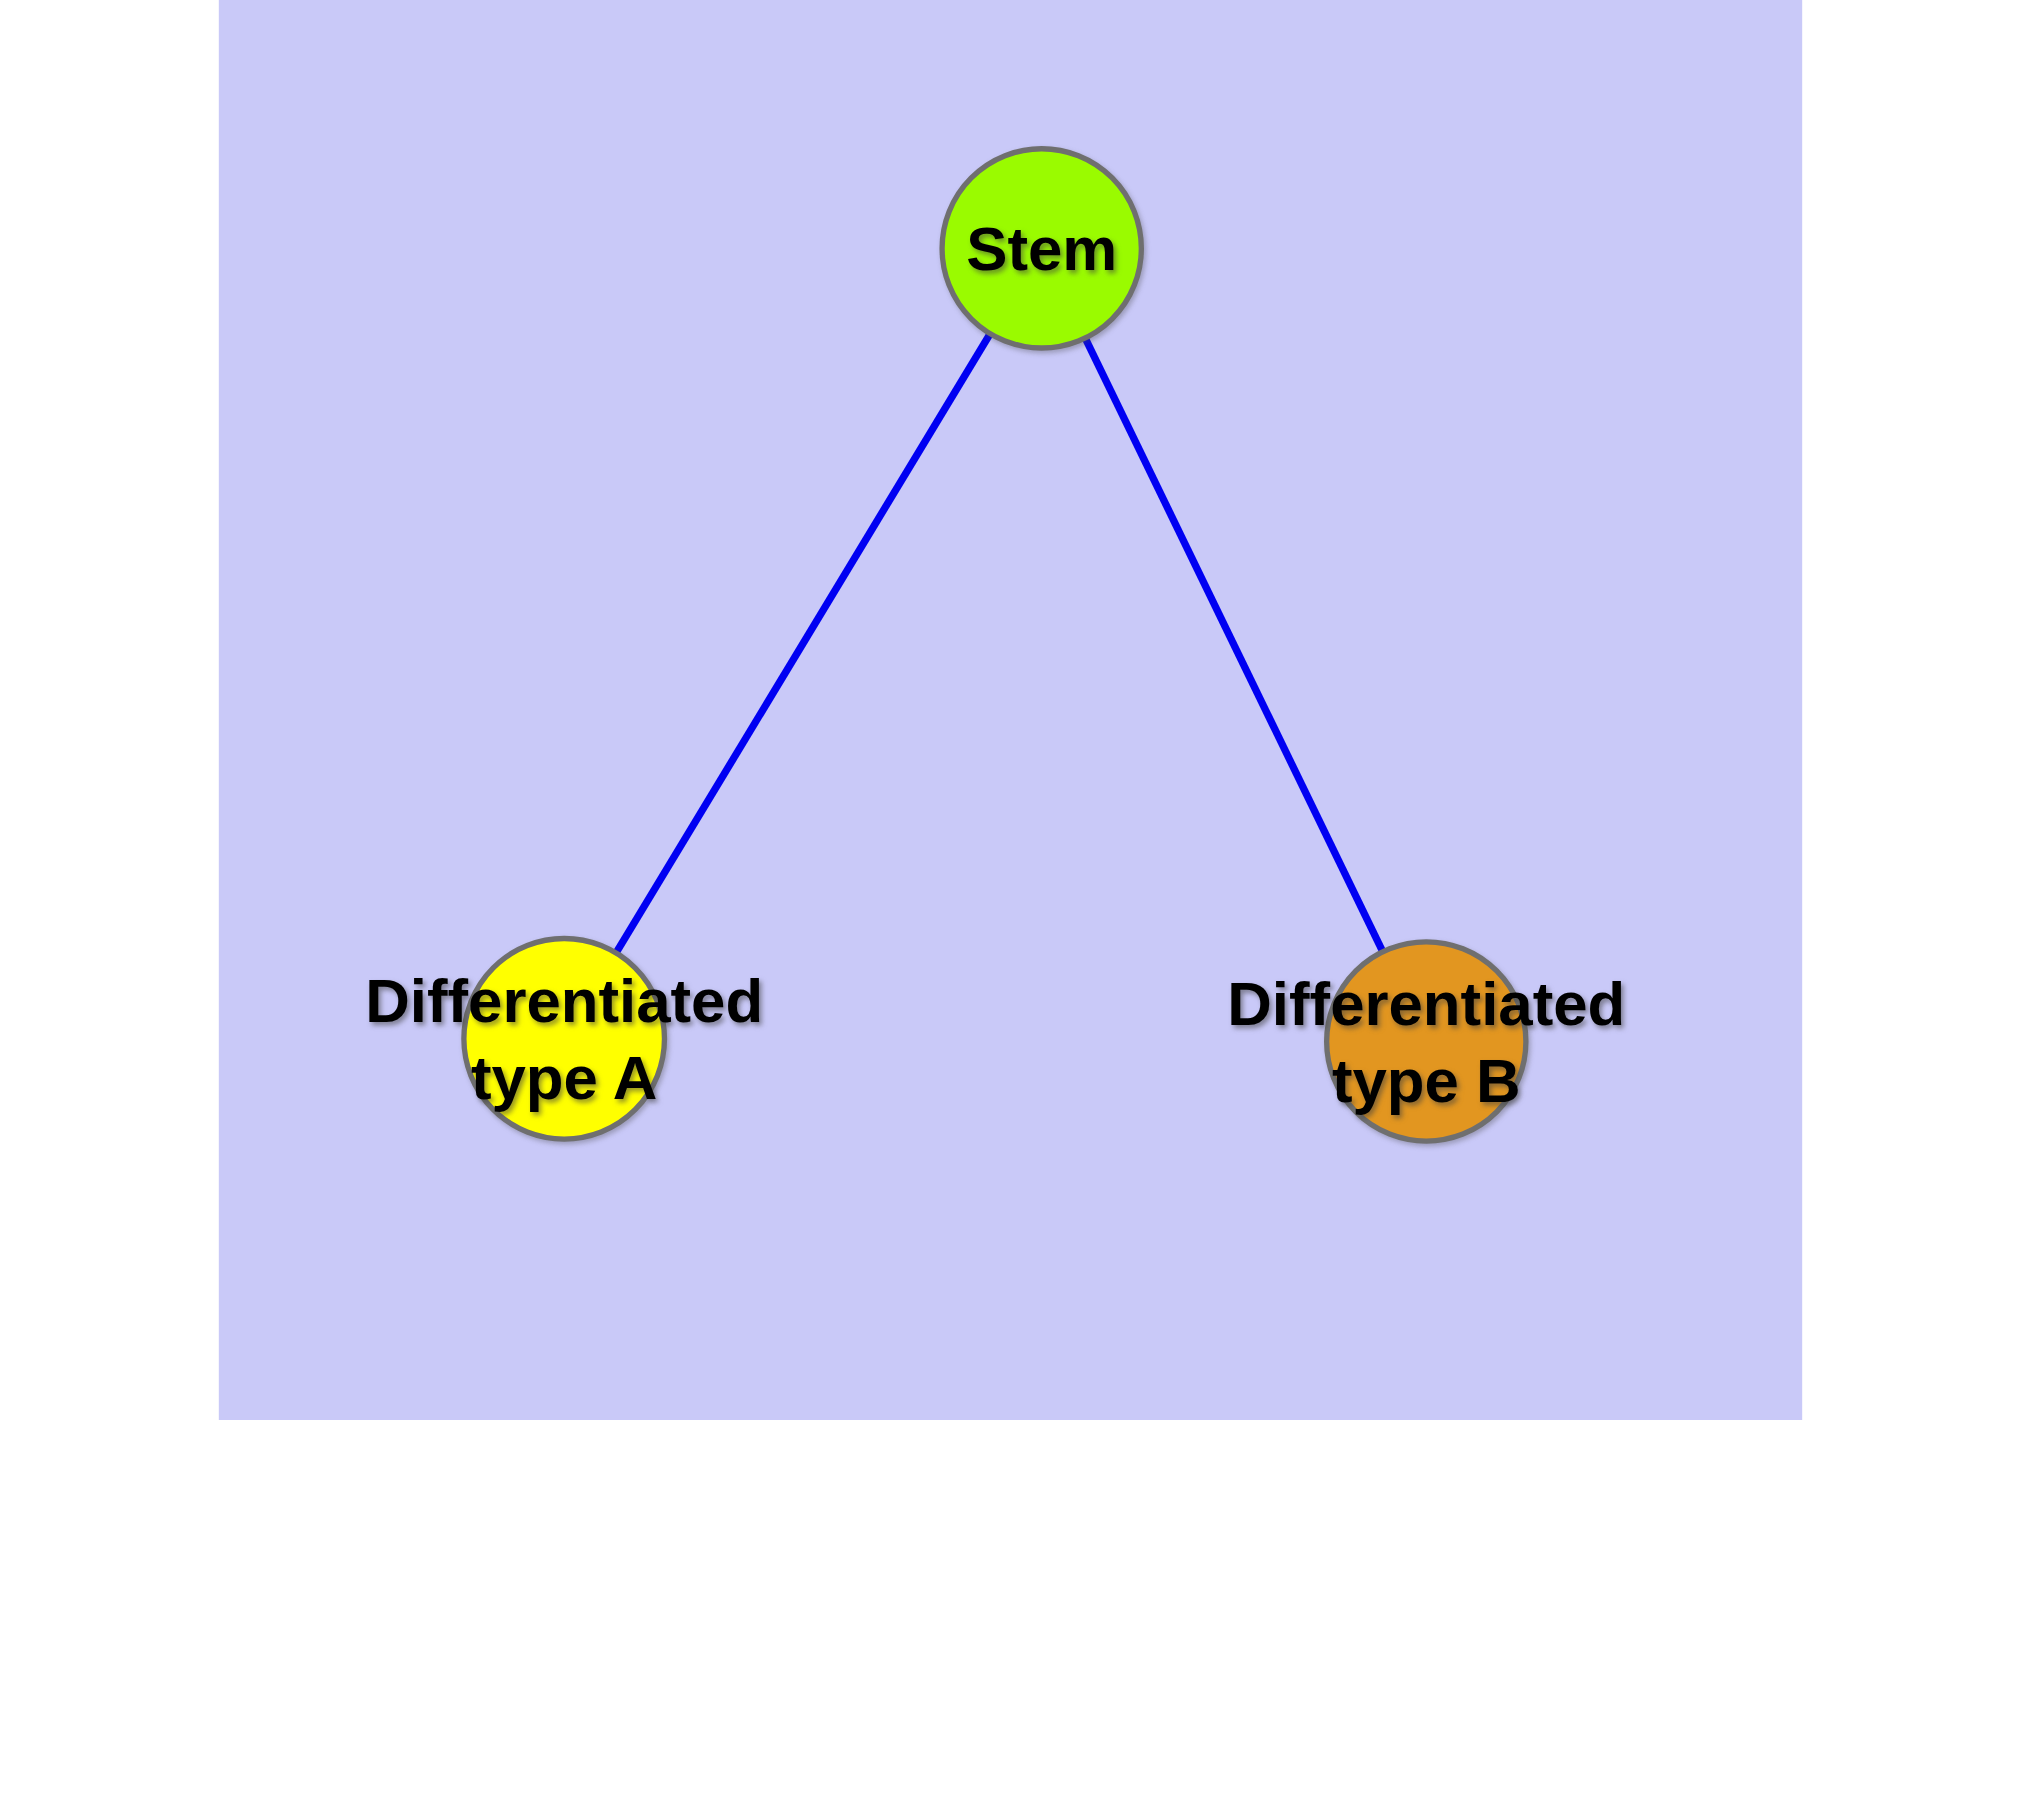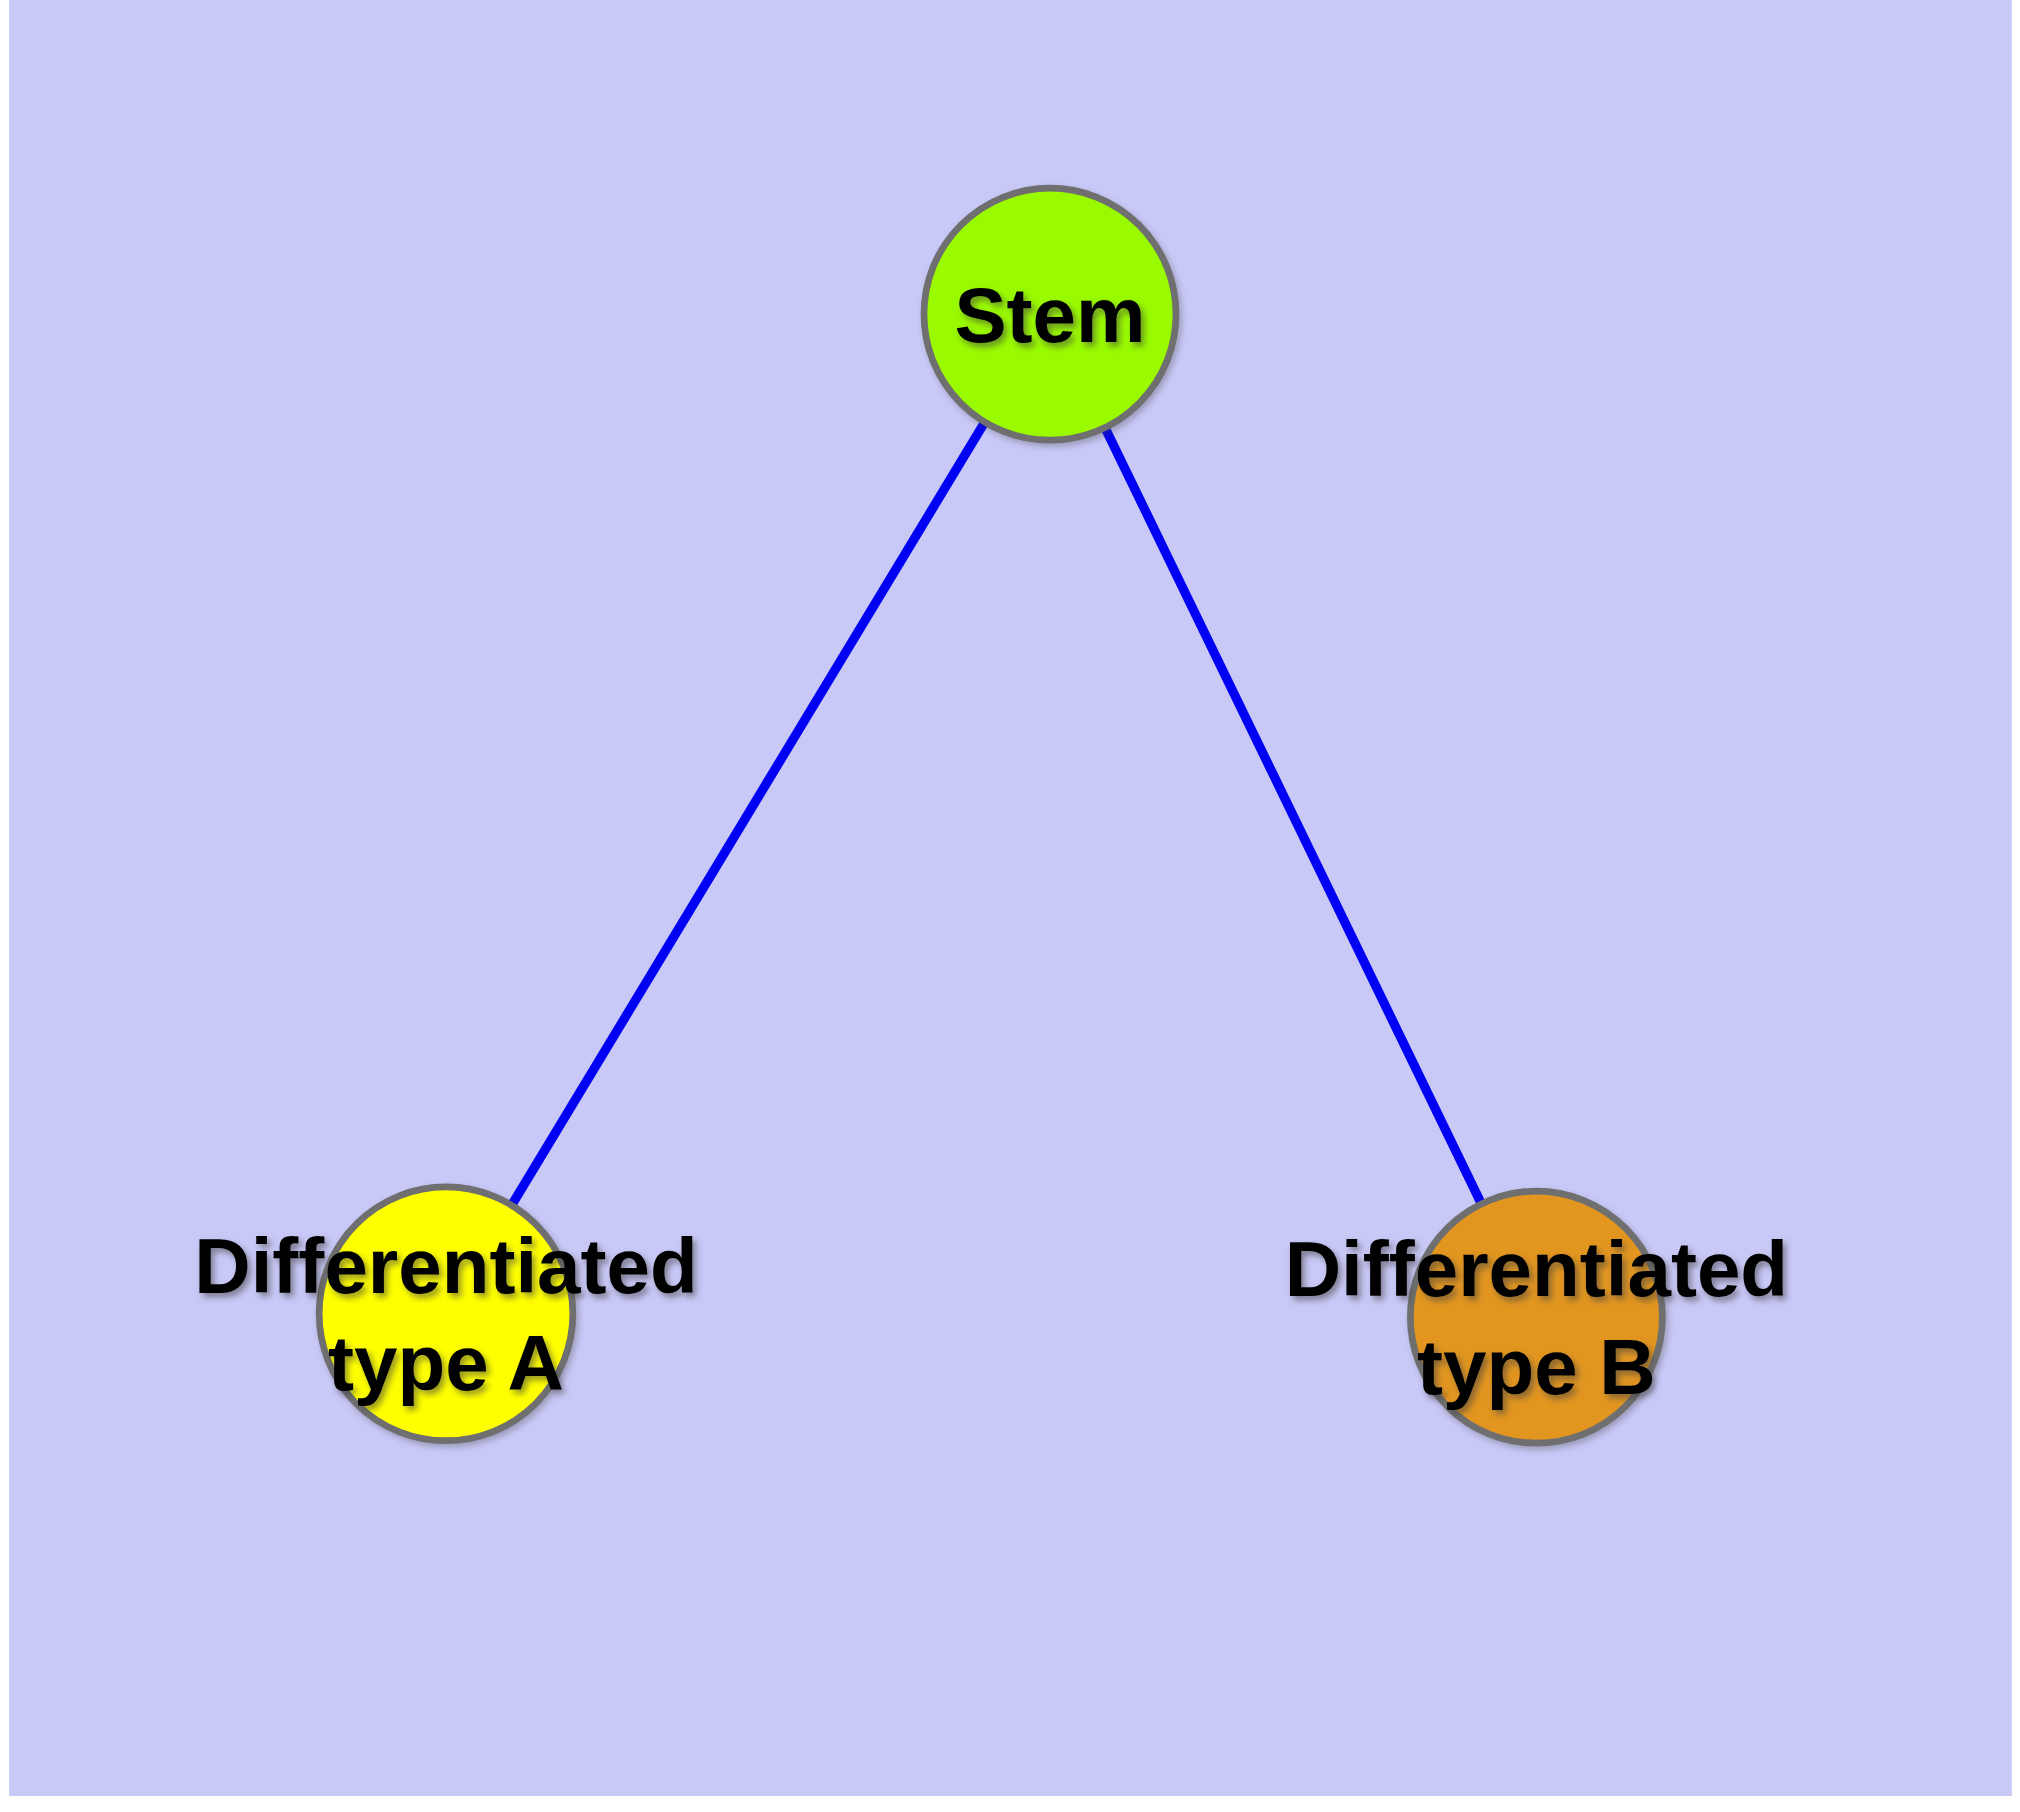--- a/index.html
+++ b/index.html
@@ -6,21 +6,21 @@
   html, body {
     margin: 0;
     padding: 0;
   }
   body {
     font-family: "Liberation Sans", "DejaVu Sans", sans-serif;
   }
   #stage {
     position: relative;
     width: 2021px;
-    height: 1796px;
+    height: 1420px;
     overflow: hidden;
   }
   #stage svg {
     display: block;
     width: 100%;
     height: 100%;
   }
   .edge {
     fill: none;
   }

